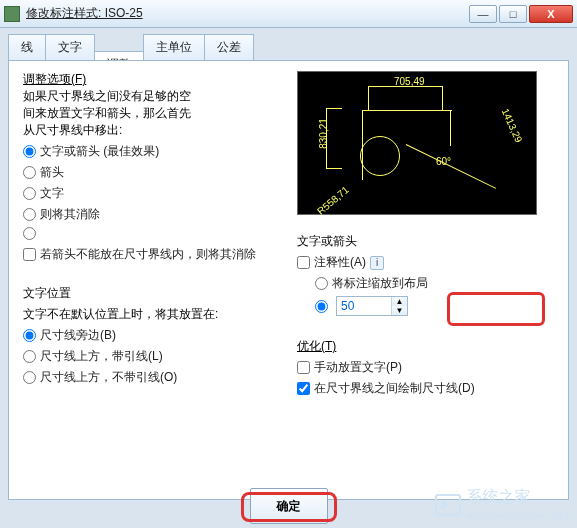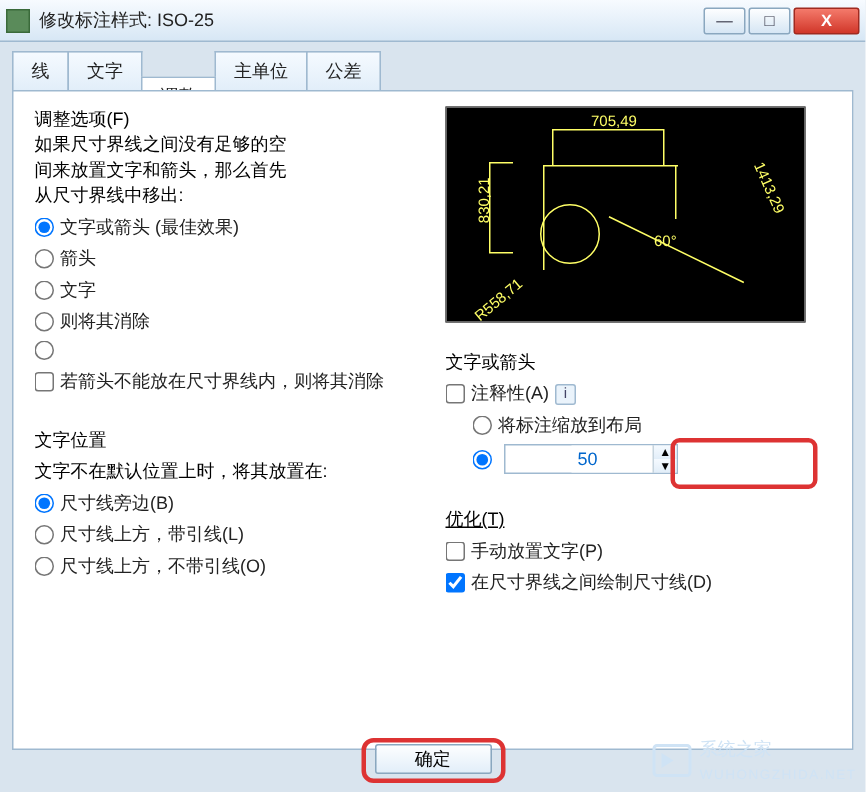--- a/index.html
+++ b/index.html
@@ -1,57 +1,57 @@
 <!DOCTYPE html>
 <html><head>
 <meta charset="utf-8">
 <style>
   * { box-sizing: border-box; font-family: "Microsoft YaHei", SimSun, Arial, sans-serif; font-size: 12px; }
   body { margin:0; background:#d9e4ee; width:577px; height:528px; position:relative; overflow:hidden; }
 
   .titlebar { height:28px; background:linear-gradient(#f7fbff,#d7e7f5); border-bottom:1px solid #9fb9d0; display:flex; align-items:center; padding:0 4px; }
   .titlebar .icon { width:16px; height:16px; background:#5a8b5a; border:1px solid #3a6a3a; margin-right:6px; display:inline-block; }
-  .titlebar .title { flex:1; color:#222; }
+  .titlebar .title { flex:1; color:#222;text-decoration:underline; }
   .tb-btns { display:flex; gap:2px; }
   .tb-btn { width:28px; height:18px; border:1px solid #8aa7bf; border-radius:2px; display:flex; align-items:center; justify-content:center; background:linear-gradient(#fdfeff,#d6e6f4); font-size:11px; color:#334; }
   .tb-btn.close { background:linear-gradient(#f47a6b,#d1372a); border-color:#a02a20; color:#fff; width:44px; font-weight:bold; }
 
   .tabbar { display:flex; margin:6px 0 0 8px; }
   .tab { padding:4px 12px 4px 12px; border:1px solid #9fb9d0; border-bottom:none; background:linear-gradient(#f5faff,#e2eef9); margin-right:-1px; color:#222; }
   .tab.active { background:#fff; position:relative; top:17px; }
 
   .panel { margin:0 8px 8px 8px; border:1px solid #9fb9d0; background:#fff; height:440px; position:relative; padding:10px 14px; }
 
   fieldset { border:1px solid #bccfdf; padding:6px 10px 10px; margin:0; }
 
   .row { display:flex; gap:14px; }
   .col-left  { width:260px; display:flex; flex-direction:column; gap:18px; }
   .col-right { width:250px; display:flex; flex-direction:column; gap:10px; }
-  .legend-u { text-underline-offset:1px; }
+  .legend-u { text-decoration: underline; text-underline-offset:1px; }
 
   .radio, .check { display:flex; align-items:center; gap:4px; margin:4px 0; color:#222; }
   input[type=radio], input[type=checkbox] { margin:0; }
 
   .preview { width:240px; height:144px; background:#000; border:1px solid #666; position:relative; }
   
   .prev-line { position:absolute; background:#ffff66; }
   .prev-text { position:absolute; color:#ffff66; font-size:10px; white-space:nowrap; }
 
   .hl { border:3px solid #d33; border-radius:6px; }
   .scale-hl { position:absolute; right:2px; top:-4px; width:98px; height:34px; }
 
   .num-wrap { display:inline-flex; border:1px solid #9fb9d0; background:#fff; height:20px; }
   .num-wrap input { border:none; width:54px; padding:0 4px; font-size:12px; color:#06c; outline:none; }
   .num-wrap .spin { width:16px; display:flex; flex-direction:column; }
   .num-wrap .spin button { flex:1; border:none; border-left:1px solid #c6d4de; background:linear-gradient(#f5faff,#e2eef9); font-size:8px; line-height:1; padding:0; }
 
   .info-icon { display:inline-block; width:14px; height:14px; border:1px solid #9fb9d0; background:#eaf3fb; text-align:center; line-height:12px; font-size:10px; color:#446; border-radius:2px; }
 
   .ok-row { position:absolute; left:0; right:0; bottom:4px; height:36px; display:flex; align-items:center; justify-content:center; }
-  .ok-btn { width:78px; height:20px; background:linear-gradient(#fdfeff,#e2eef9); border:1px solid #8aa7bf; border-radius:2px; }
+  .ok-btn { width:78px; height:36px; background:linear-gradient(#fdfeff,#e2eef9); border:1px solid #8aa7bf; border-radius:2px;font-weight:bold; }
   .ok-hl { position:absolute; width:96px; height:30px; border:3px solid #d33; border-radius:8px; left:50%; transform:translateX(-50%); bottom:2px; }
 
   .watermark { position:absolute; right:6px; bottom:6px; color:#cfe3f5; font-size:16px; display:flex; align-items:center; gap:6px; }
   .watermark .logo { width:26px; height:22px; border:2px solid #cfe3f5; border-radius:3px; position:relative; }
   .watermark .logo::before { content:""; position:absolute; left:4px; top:4px; width:0; height:0; border-left:8px solid #cfe3f5; border-top:5px solid transparent; border-bottom:5px solid transparent; }
 </style>
 </head>
 <body>
 
 <div class="titlebar">
@@ -154,21 +154,21 @@
           <input type="checkbox" style="">
           <span>注释性(A)</span>
           <span class="info-icon">i</span>
         </label>
         <label class="radio" style="margin-left:18px;">
             <input type="radio" name="sc" style="">
             <span>将标注缩放到布局</span>
           </label>
         <div class="radio" style="margin-left:18px; position:relative;">
           <input type="radio" name="sc" checked="" style="">
-          <span class="num-wrap" style="margin-left:4px;padding-left:44px;">
+          <span class="num-wrap" style="margin-left:4px;">
             <input type="text" value="50" style="">
             <span class="spin">
               <button>▲</button>
               <button>▼</button>
             </span>
           </span>
           <span class="hl scale-hl"></span>
         </div>
       </div>
 
@@ -189,16 +189,16 @@
 </div>
 
 <div class="ok-row">
   <button class="ok-btn">确定</button>
   <div class="ok-hl"></div>
 </div>
 
 <div class="watermark">
   <span class="logo"></span>
   <span>
-    <span style="font-size:12px;text-align:center;">系统之家</span><br>
+    <span style="font-size:16px;text-align:center;">系统之家</span><br>
     <span style="font-size:9px;letter-spacing:1px;">WUHONGZHIDA.NET</span>
   </span>
 </div>
 
 </body></html>

